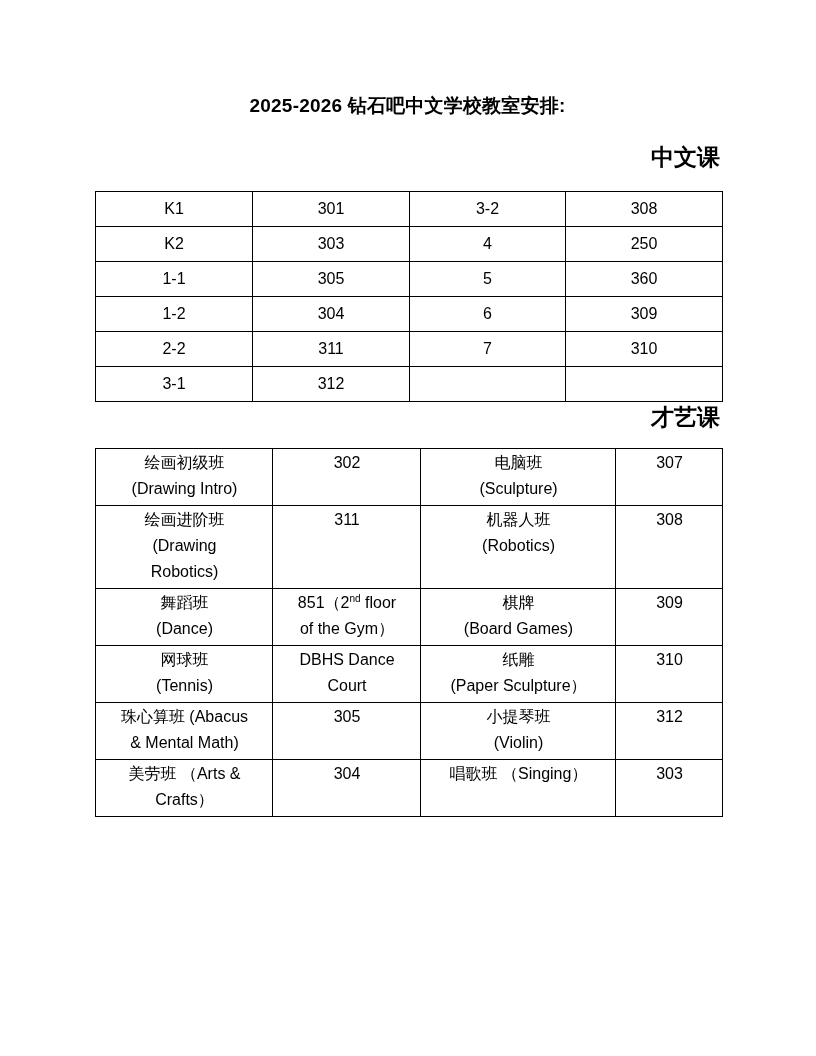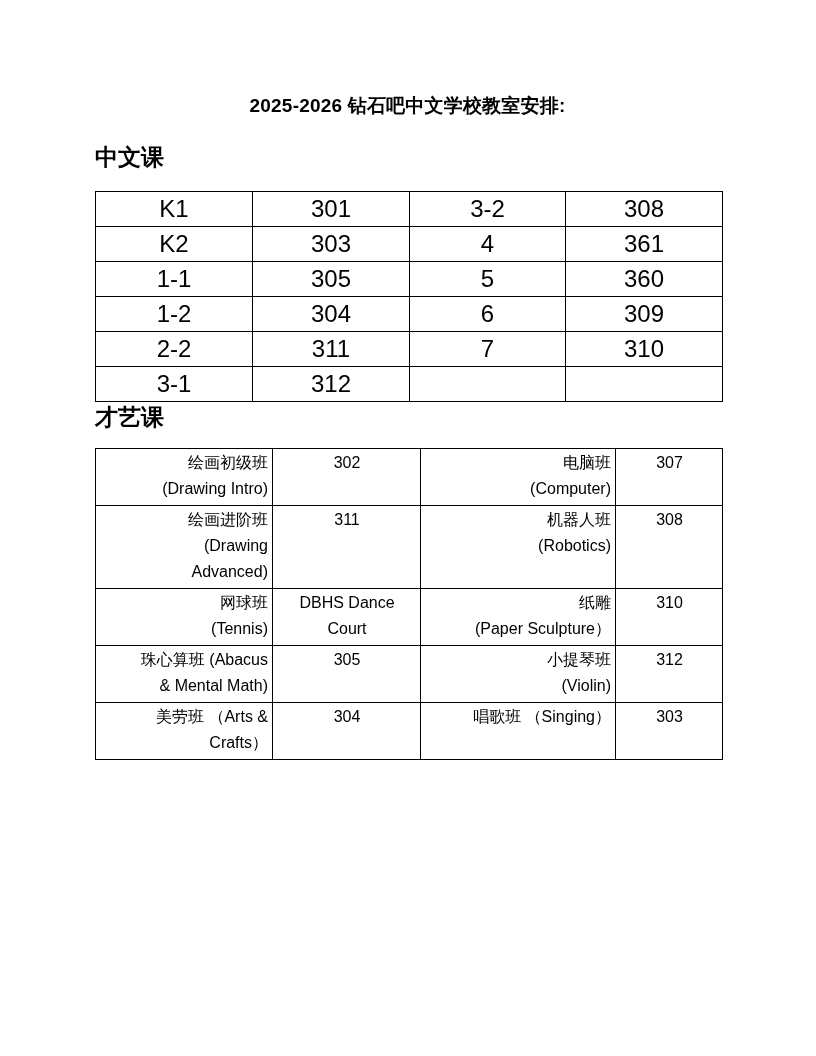--- a/index.html
+++ b/index.html
@@ -21,50 +21,50 @@
     font-weight: bold;
     line-height: 26px;
     text-align: center;
     letter-spacing: 0.2px;
   }
   .section-title {
     margin: 0;
     font-size: 23px;
     font-weight: bold;
     line-height: 30px;
-    text-align: left;
+    text-align: right;
   }
   .sec1 { margin-top: 23px; }
   .sec2 { margin-top: 0; }
   table {
     border-collapse: collapse;
     table-layout: fixed;
     width: 627px;
   }
   .tbl1 { margin-top: 19px; }
   .tbl1 td {
     border: 1.5px solid #000;
     height: 35px;
     padding: 0 2px;
-    font-size: 24px;
+    font-size: 16px;
     text-align: center;
     vertical-align: middle;
     overflow: hidden;
   }
   .tbl2 { margin-top: 16px; }
   .tbl2 td {
     border: 1.5px solid #000;
     padding: 1px 4px 3px 5px;
     font-size: 16px;
     line-height: 26px;
     vertical-align: top;
     white-space: pre-line;
     overflow: hidden;
   }
-  .t2-name { text-align: right; }
+  .t2-name { text-align: center; }
   .t2-room { text-align: center; }
   sup { font-size: 10px; line-height: 0; vertical-align: super; }
 </style>
 </head>
 <body>
 
 <div class="page">
 
   <h1 class="doc-title">2025-2026 钻石吧中文学校教室安排:</h1>
 
@@ -81,21 +81,21 @@
       <tr>
         <td>K1</td>
         <td>301</td>
         <td>3-2</td>
         <td>308</td>
       </tr>
       <tr>
         <td>K2</td>
         <td>303</td>
         <td>4</td>
-        <td>361</td>
+        <td>250</td>
       </tr>
       <tr>
         <td>1-1</td>
         <td>305</td>
         <td>5</td>
         <td>360</td>
       </tr>
       <tr>
         <td>1-2</td>
         <td>304</td>
@@ -125,31 +125,40 @@
         <col style="width:148px">
         <col style="width:195px">
         <col style="width:107px">
     </colgroup>
     <tbody>
       <tr>
         <td class="t2-name">绘画初级班
 (Drawing Intro)</td>
         <td class="t2-room">302</td>
         <td class="t2-name">电脑班
-(Computer)</td>
+(Sculpture)</td>
         <td class="t2-room">307</td>
       </tr>
       <tr>
         <td class="t2-name">绘画进阶班
 (Drawing
-Advanced)</td>
+Robotics)</td>
         <td class="t2-room">311</td>
         <td class="t2-name">机器人班
 (Robotics)</td>
         <td class="t2-room">308</td>
+      </tr>
+      <tr>
+        <td class="t2-name">舞蹈班
+(Dance)</td>
+        <td class="t2-room"><span>851（2</span><sup>nd</sup><span> floor
+of the Gym）</span></td>
+        <td class="t2-name">棋牌
+(Board Games)</td>
+        <td class="t2-room">309</td>
       </tr>
       <tr>
         <td class="t2-name">网球班
 (Tennis)</td>
         <td class="t2-room">DBHS Dance
 Court</td>
         <td class="t2-name">纸雕
 (Paper Sculpture）</td>
         <td class="t2-room">310</td>
       </tr>

